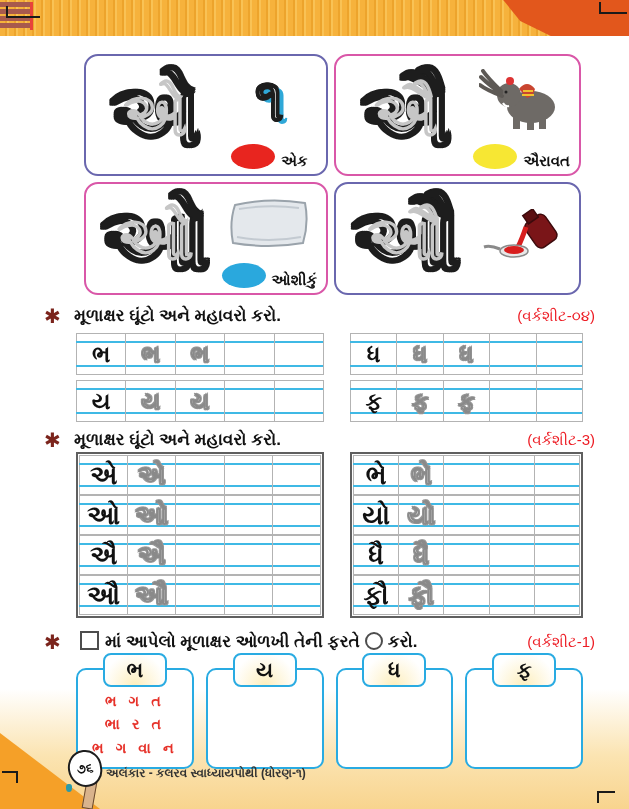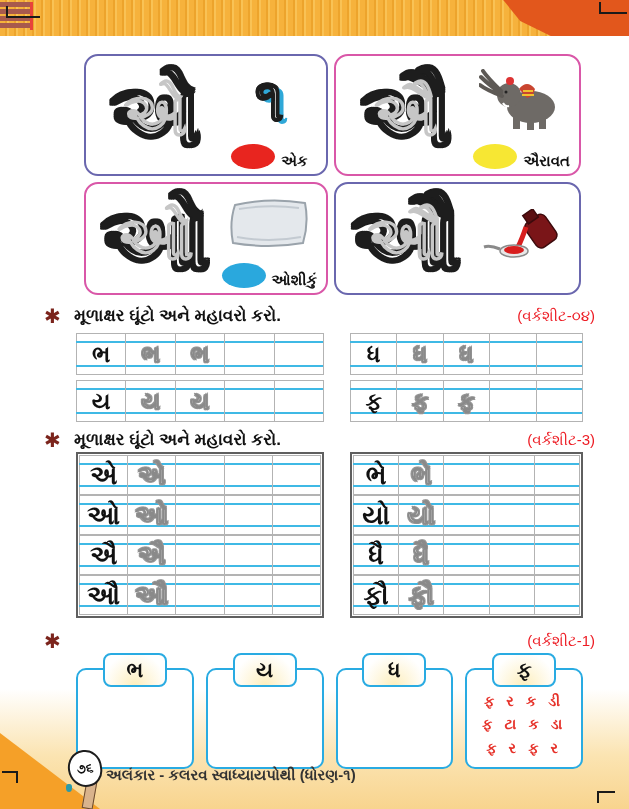--- a/index.html
+++ b/index.html
@@ -89,21 +89,21 @@
         align-items:center;justify-content:space-evenly;}
   .wword{color:#e6322a;font-weight:bold;font-size:14.5px;letter-spacing:4px;white-space:nowrap;}
 
   
   .balloon{position:absolute;left:68px;top:750px;width:30px;height:33px;background:#fff;
         border:2px solid #1d1d1d;border-radius:50% 50% 46% 54%;display:flex;align-items:center;
         justify-content:center;font-size:13px;font-weight:bold;color:#111;transform:rotate(-8deg);z-index:5;}
   .stick{position:absolute;left:84px;top:781px;width:9px;height:26px;background:#d9b38c;
         border:1.5px solid #6b4a2b;transform:rotate(10deg);z-index:4;}
   .drop{position:absolute;left:66px;top:784px;width:6px;height:8px;background:#2b9aa8;border-radius:50% 50% 60% 60%;}
-  .footer-text{position:absolute;left:106px;top:766px;font-size:15px;font-weight:bold;color:#333;z-index:5;}
+  .footer-text{position:absolute;left:106px;top:766px;font-size:12px;font-weight:bold;color:#333;z-index:5;}
 
   .svgimg{display:block;}
 </style>
 </head>
 <body>
 
 <div class="page">
 
   <div class="band"></div>
   <div class="band-blob"></div>
@@ -342,40 +342,41 @@
             <div class="cell"></div>
             <div class="cell"></div>
           </div>
         </div>
       </div>
     </div>
   </div>
 
   <div class="sec-header" style="top:631px;">
     <span class="star">✱</span>
+    <span class="sec-text"><span class="sq-glyph"></span><span>માં આપેલો મૂળાક્ષર ઓળખી તેની ફરતે</span><span class="ci-glyph"></span><span>કરો.</span></span>
     <span class="sec-label">(વર્કશીટ-1)</span>
   </div>
 
   <div class="ws06">
     <div class="wbox">
       <div class="wtab">ભ</div>
+      <div class="wwords">
+        <span class="wword">ભ ગ ત</span>
+        <span class="wword">ભા ર ત</span>
+        <span class="wword">ભ ગ વા ન</span>
+      </div>
     </div>
     <div class="wbox">
       <div class="wtab">ય</div>
     </div>
     <div class="wbox">
       <div class="wtab">ધ</div>
     </div>
     <div class="wbox">
       <div class="wtab">ફ</div>
-      <div class="wwords">
-        <span class="wword">ફ ર ક ડી</span>
-        <span class="wword">ફ ટા ક ડા</span>
-        <span class="wword">ફ ર ફ ર</span>
-      </div>
     </div>
   </div>
 
   <div class="stick"></div>
   <div class="balloon">૭૬</div>
   <div class="drop"></div>
   <div class="footer-text">અલંકાર - કલરવ સ્વાધ્યાયપોથી (ધોરણ-૧)</div>
 
 </div>
 

